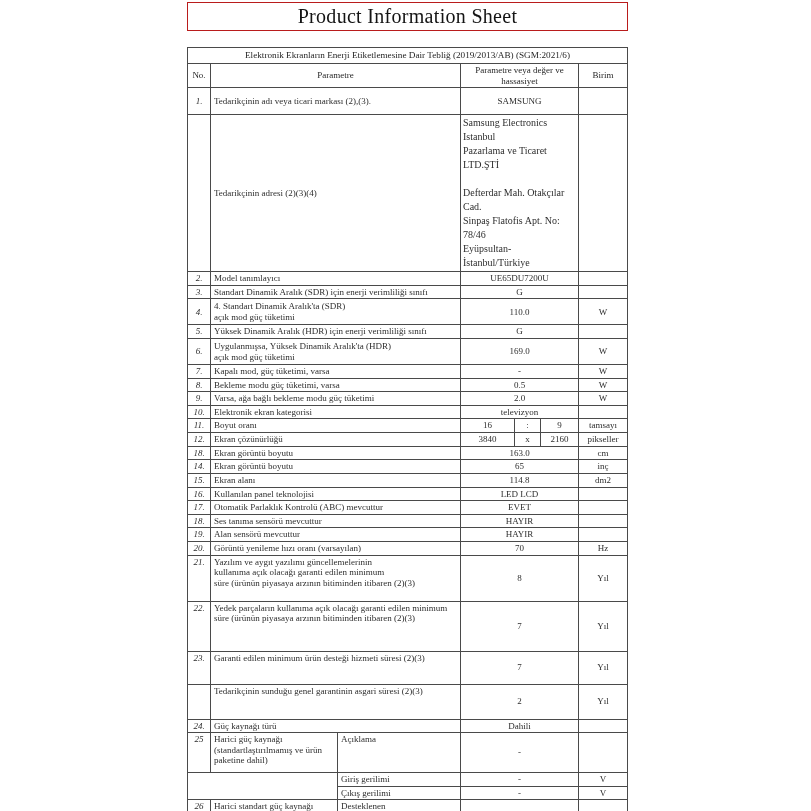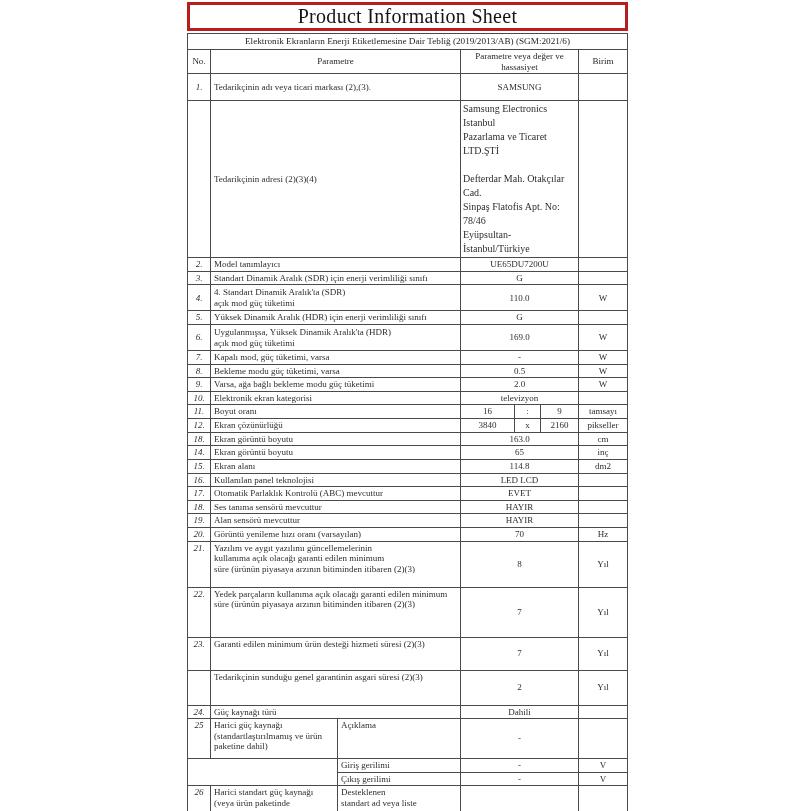--- a/index.html
+++ b/index.html
@@ -2,22 +2,22 @@
 <html><head>
 <meta charset="utf-8">
 <style>
   html,body{margin:0;padding:0;}
   body{
     width:811px;height:811px;background:#ffffff;overflow:hidden;
     font-family:"Liberation Serif", serif;color:#2e2e2e;
   }
   .page{position:absolute;left:187px;top:2px;width:441px;}
   .title-box{
-    box-sizing:border-box;width:441px;height:29px;border:3px solid #b91c1c;
-    display:flex;align-items:center;justify-content:center;margin-bottom:2px;background:#fff;
+    box-sizing:border-box;width:441px;height:29px;border:1px solid #b91c1c;
+    display:flex;align-items:center;justify-content:center;margin-bottom:16px;background:#fff;
   }
   .title{font-size:20px;color:#141414;letter-spacing:.3px;white-space:nowrap;}
   table.main{
     border-collapse:collapse;table-layout:fixed;width:441px;
     border:1px solid #4a4a4a;border-bottom:2px solid #3c3c3c;background:#fff;
   }
   td{
     border:1px solid #4a4a4a;font-size:9px;line-height:1.18;
     padding:1px 3px;vertical-align:middle;overflow:hidden;white-space:pre-line;
   }

